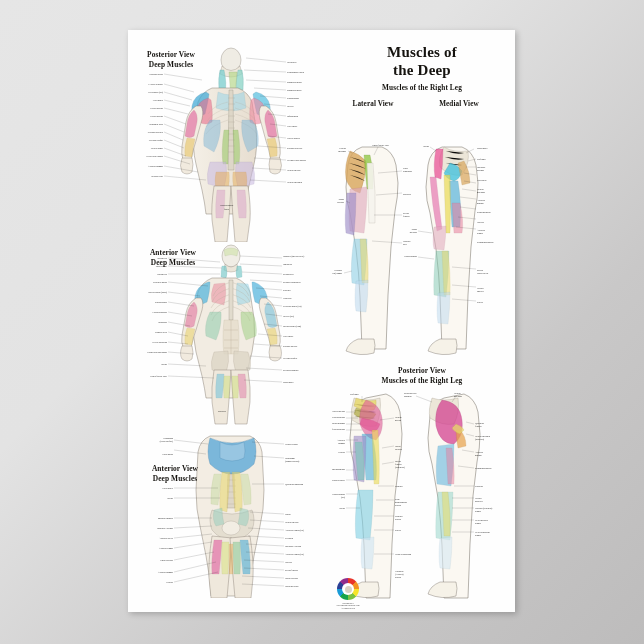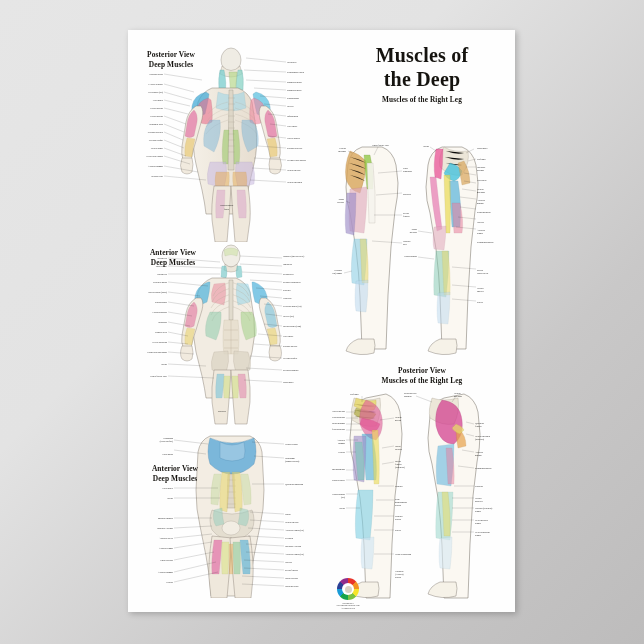--- a/index.html
+++ b/index.html
@@ -17,21 +17,21 @@
     box-shadow:2px 2px 6px rgba(0,0,0,.22);
     overflow:hidden;
   }
 
   .col{position:absolute;}
   #left-col{left:6px;top:4px;width:195px;height:574px;}
   #right-col{left:204px;top:4px;width:180px;height:574px;}
 
   
   .main-title{
-    text-align:center;font-size:20px;font-weight:bold;line-height:1.18;
+    text-align:center;font-size:15px;font-weight:bold;line-height:1.18;
     color:#15130f;letter-spacing:.2px;
   }
   .sub-title{
     text-align:center;font-size:7.3px;font-weight:bold;color:#15130f;
     margin-top:4px;letter-spacing:.1px;
   }
   .sec-head{
     font-size:7.4px;font-weight:bold;line-height:1.3;color:#15130f;
     text-align:center;letter-spacing:.1px;
   }
@@ -466,20 +466,24 @@
     </div>
 
     <div id="right-col" class="col">
 
       <div class="main-title" style="margin-top:10px;">
         <div>Muscles of</div>
         <div>the Deep</div>
       </div>
       <div class="sub-title">Muscles of the Right Leg</div>
 
+      <div style="position:relative;height:12px;margin-top:8px;">
+        <div class="view-head" style="position:absolute;left:6px;top:0;width:70px;">Lateral View</div>
+        <div class="view-head" style="position:absolute;left:92px;top:0;width:70px;">Medial View</div>
+      </div>
 
       <div class="figblock" style="left:0;top:107px;width:180px;height:222px;">
         <svg class="fig-svg" viewBox="0 0 180 222">
 
           <path d="M30 6 q-12 4 -14 18 l-2 22 q0 14 4 26 l6 36 q3 24 4 48 l2 52 l24 0 l2 -54 l3 -48 l4 -36 q3 -14 3 -28 l-2 -18 q-3 -14 -14 -18 z" fill="#fbf8f2" stroke="#6e685f" stroke-width=".5"></path>
 
           <path d="M18 10 q-6 14 -4 28 q4 12 14 14 q6 -16 6 -32 q-8 -8 -16 -10 z" fill="#d9a65c" opacity=".8" stroke="#a27534" stroke-width=".3"></path>
           <g stroke="#b88a44" stroke-width=".2" opacity=".85">
             <path d="M18 16 q10 2 16 6"></path>
               <path d="M17 22 q11 2 17 6"></path>

